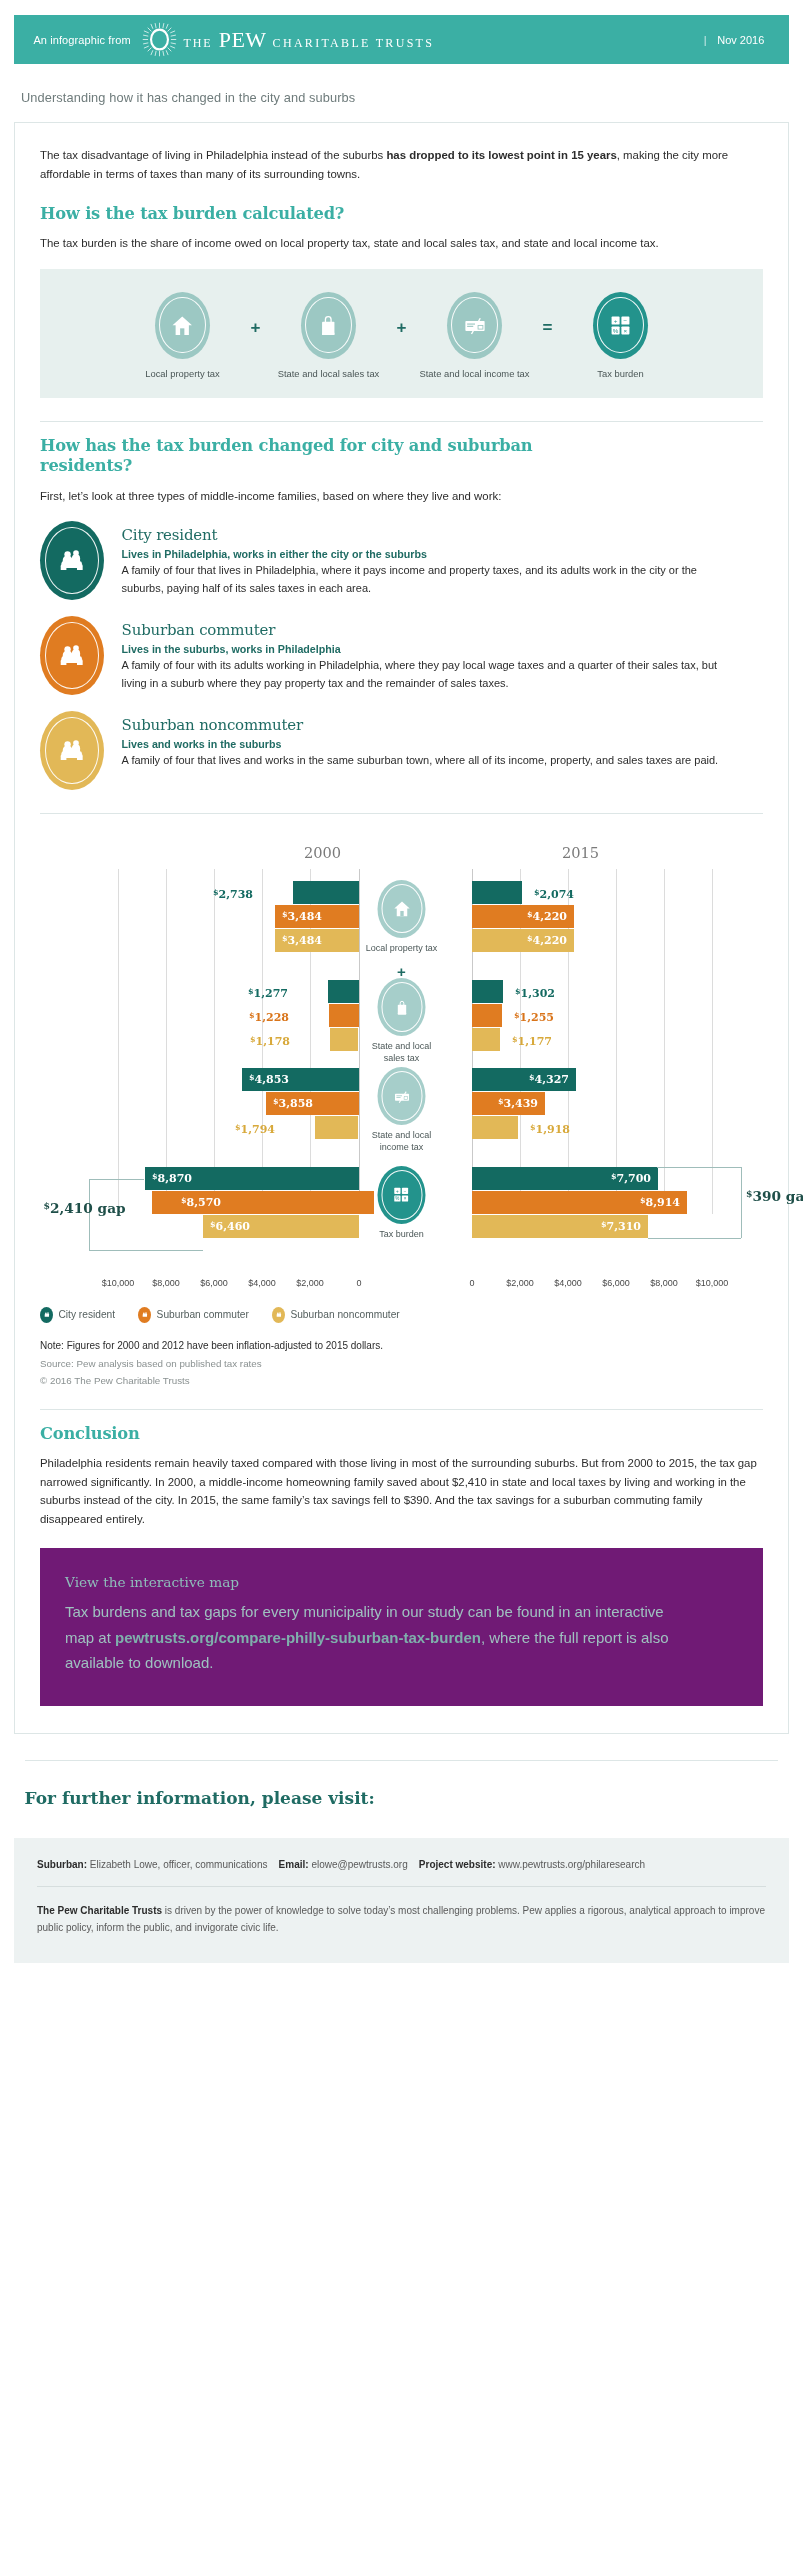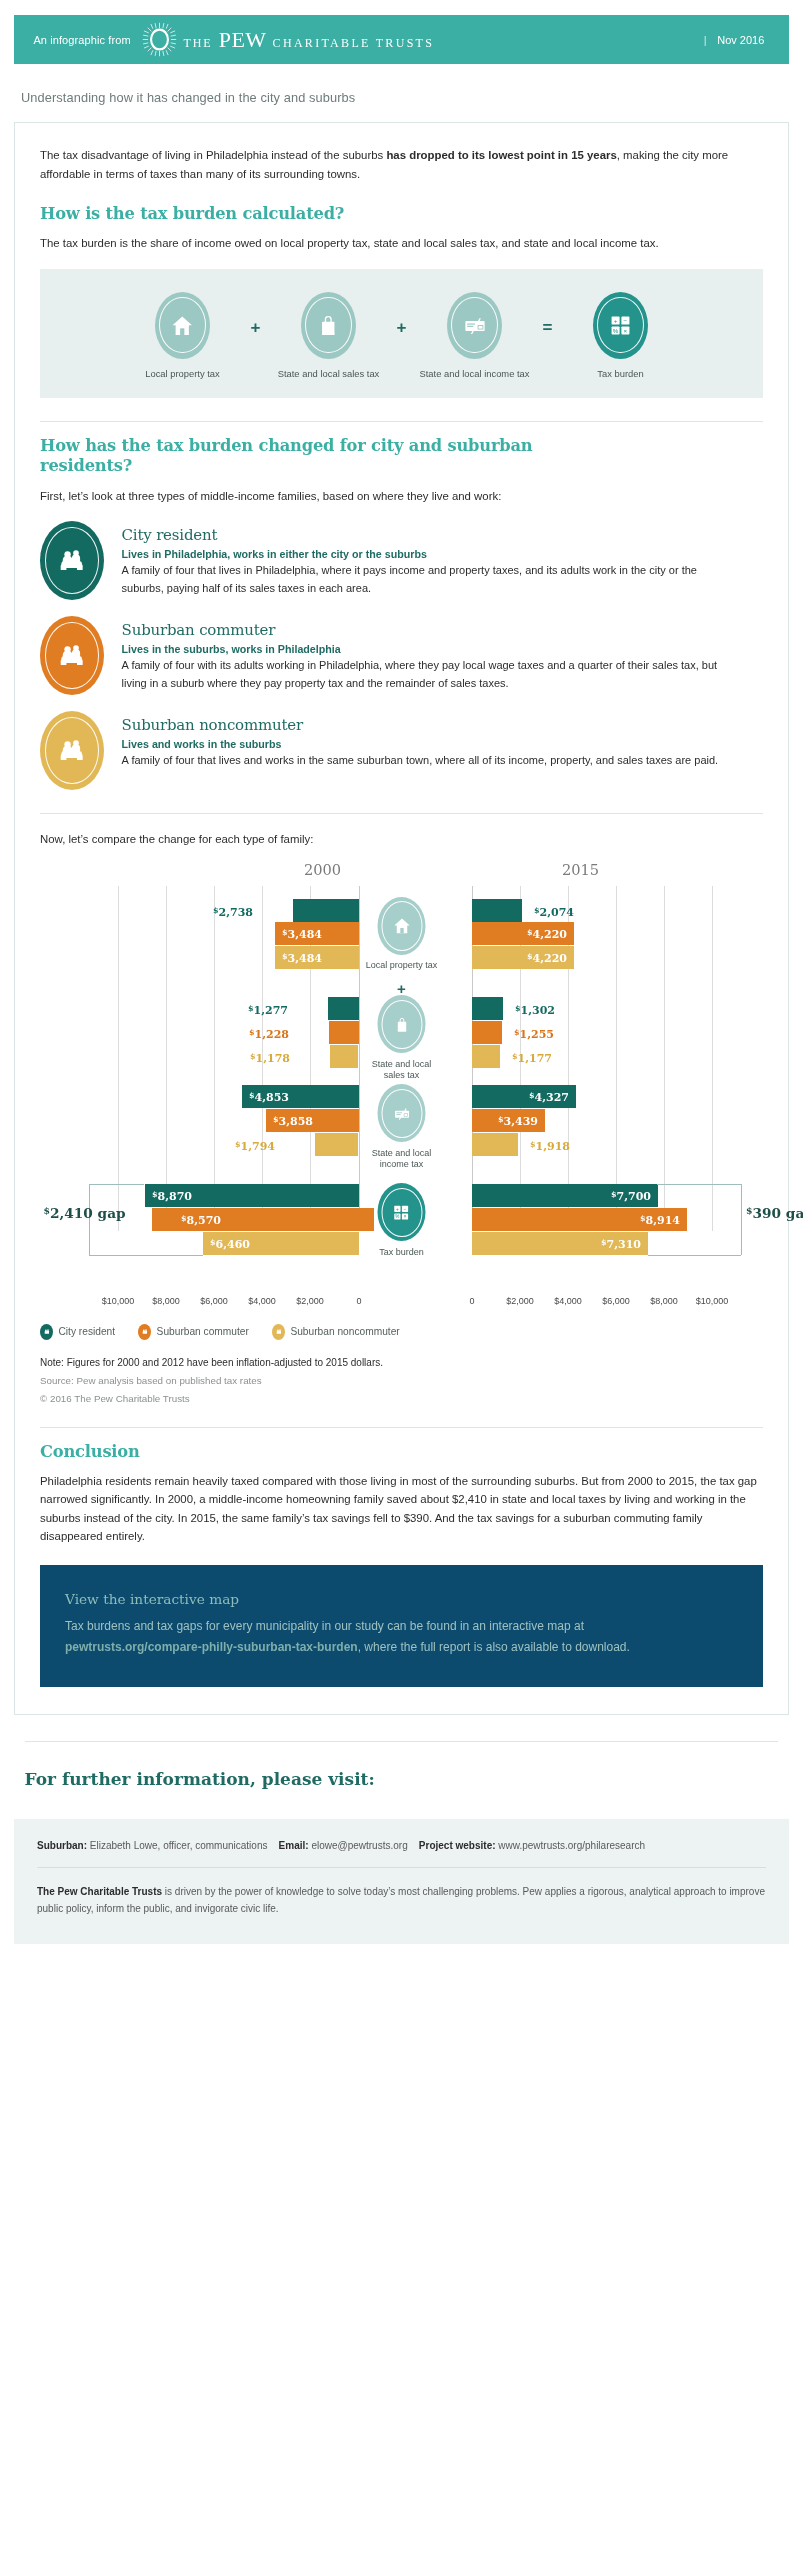--- a/index.html
+++ b/index.html
@@ -211,27 +211,27 @@
     display:flex; align-items:center; justify-content:center;
   }
   .lg-t { font-size:10.2px; color:#55605F; }
 
   .note { font-size:10px; color:#2C2C2C; margin-top:17.6px; }
   .src  { font-size:9.8px; color:#8A9191; margin-top:7px; }
   .cpy  { font-size:9.8px; color:#8A9191; margin-top:6.2px; }
 
   
   .mapbox {
-    margin-top: 19.4px; background:#0c4a6e; padding: 26.5px 25px 30px 25px;
+    margin-top: 19.4px; background:#701a75; padding: 26.5px 25px 30px 25px;
   }
   .mapbox h3 {
     font-family:"DejaVu Serif", serif; font-weight:400; font-size:13.7px;
     color:#8FBDBA; margin-bottom:8.8px;
   }
-  .mapbox p { font-size:12px; line-height:1.72; color:#9FC2C0; max-width:618px; }
+  .mapbox p { font-size:15px; line-height:1.72; color:#9FC2C0; max-width:618px; }
   .mapbox p b { font-weight:700; color:#7FAFAC; }
 
   
   .further { margin: 0 14px; padding: 26.5px 10.6px 0 10.6px; }
   .further hr { border:0; border-top:0.9px solid #DDE6E6; margin-bottom: 26.5px; }
   .further h2 {
     font-family:"DejaVu Serif", serif; font-weight:700; font-size:17px; color:#1F6B63;
   }
   .further .url { font-size:14px; color:#3D3D3D; margin-top:5.3px; }
 
@@ -443,21 +443,20 @@
     <div class="p-body">
       <div class="p-name">Suburban noncommuter</div>
       <div class="p-sub">Lives and works in the suburbs</div>
       <div class="p-desc">A family of four that lives and works in the same suburban town, where all of its income, property, and sales taxes are paid.</div>
     </div>
   </div>
 
   <hr class="rule">
   <div class="gap-16"></div>
 
-  <p class="chart-intro">Now, let’s compare the change for each type of family:</p>
 
   <div class="chart-wrap">
     <div class="chart-inner" id="chartInner">
       <div class="yr-label" id="yrLeft" style="left: 230px;">2000</div>
       <div class="yr-label" id="yrRight" style="left: 488px;">2015</div>
       <div class="plot" id="plot">
           <div class="grid-line" style="left: 78px;"></div>
           <div class="grid-line" style="left: 672px;"></div>
           <div class="grid-line" style="left: 126px;"></div>
           <div class="grid-line" style="left: 624px;"></div>
@@ -593,21 +592,21 @@
                 <g fill="#23938C" font-family="Liberation Sans, sans-serif" font-size="6.6" text-anchor="middle">
                   <text x="8.5" y="11">+</text>
                   <text x="19.5" y="11">−</text>
                   <text x="8.5" y="22">%</text>
                   <text x="19.5" y="22">×</text>
                 </g>
               </svg>
             </div>
             <div class="c-lab">Tax burden</div>
           </div>
-          <div class="gapbox" style="left: 0px; top: 0px; width: 750px; height: 0.9px;">
+          <div class="gapbox" style="left: 0px; top: 12px; width: 750px; height: 0.9px;">
             <div class="brk" style="left:49px;top:298px;width:55px;height:0;border-width:0;border-top-width:1.2px"></div>
             <div class="brk" style="left:49px;top:298px;width:0;height:71px;border-width:0;border-left-width:1.2px"></div>
             <div class="brk" style="left:49px;top:369px;width:114px;height:0;border-width:0;border-top-width:1.2px"></div>
             <div class="gaptxt" style="position:absolute;left:3.5px;top:319px"><sup>$</sup>2,410 gap</div>
           </div>
           <div class="gapbox" style="left: 0px; top: 0px; width: 750px; height: 0.9px;">
             <div class="brk" style="left:617px;top:298px;width:84px;height:0;border-width:0;border-top-width:1.2px"></div>
             <div class="brk" style="left:701px;top:298px;width:0;height:71px;border-width:0;border-left-width:1.2px"></div>
             <div class="brk" style="left:608px;top:369px;width:93px;height:0;border-width:0;border-top-width:1.2px"></div>
             <div class="gaptxt" style="position:absolute;left:706px;top:319px"><sup>$</sup>390 gap</div>

